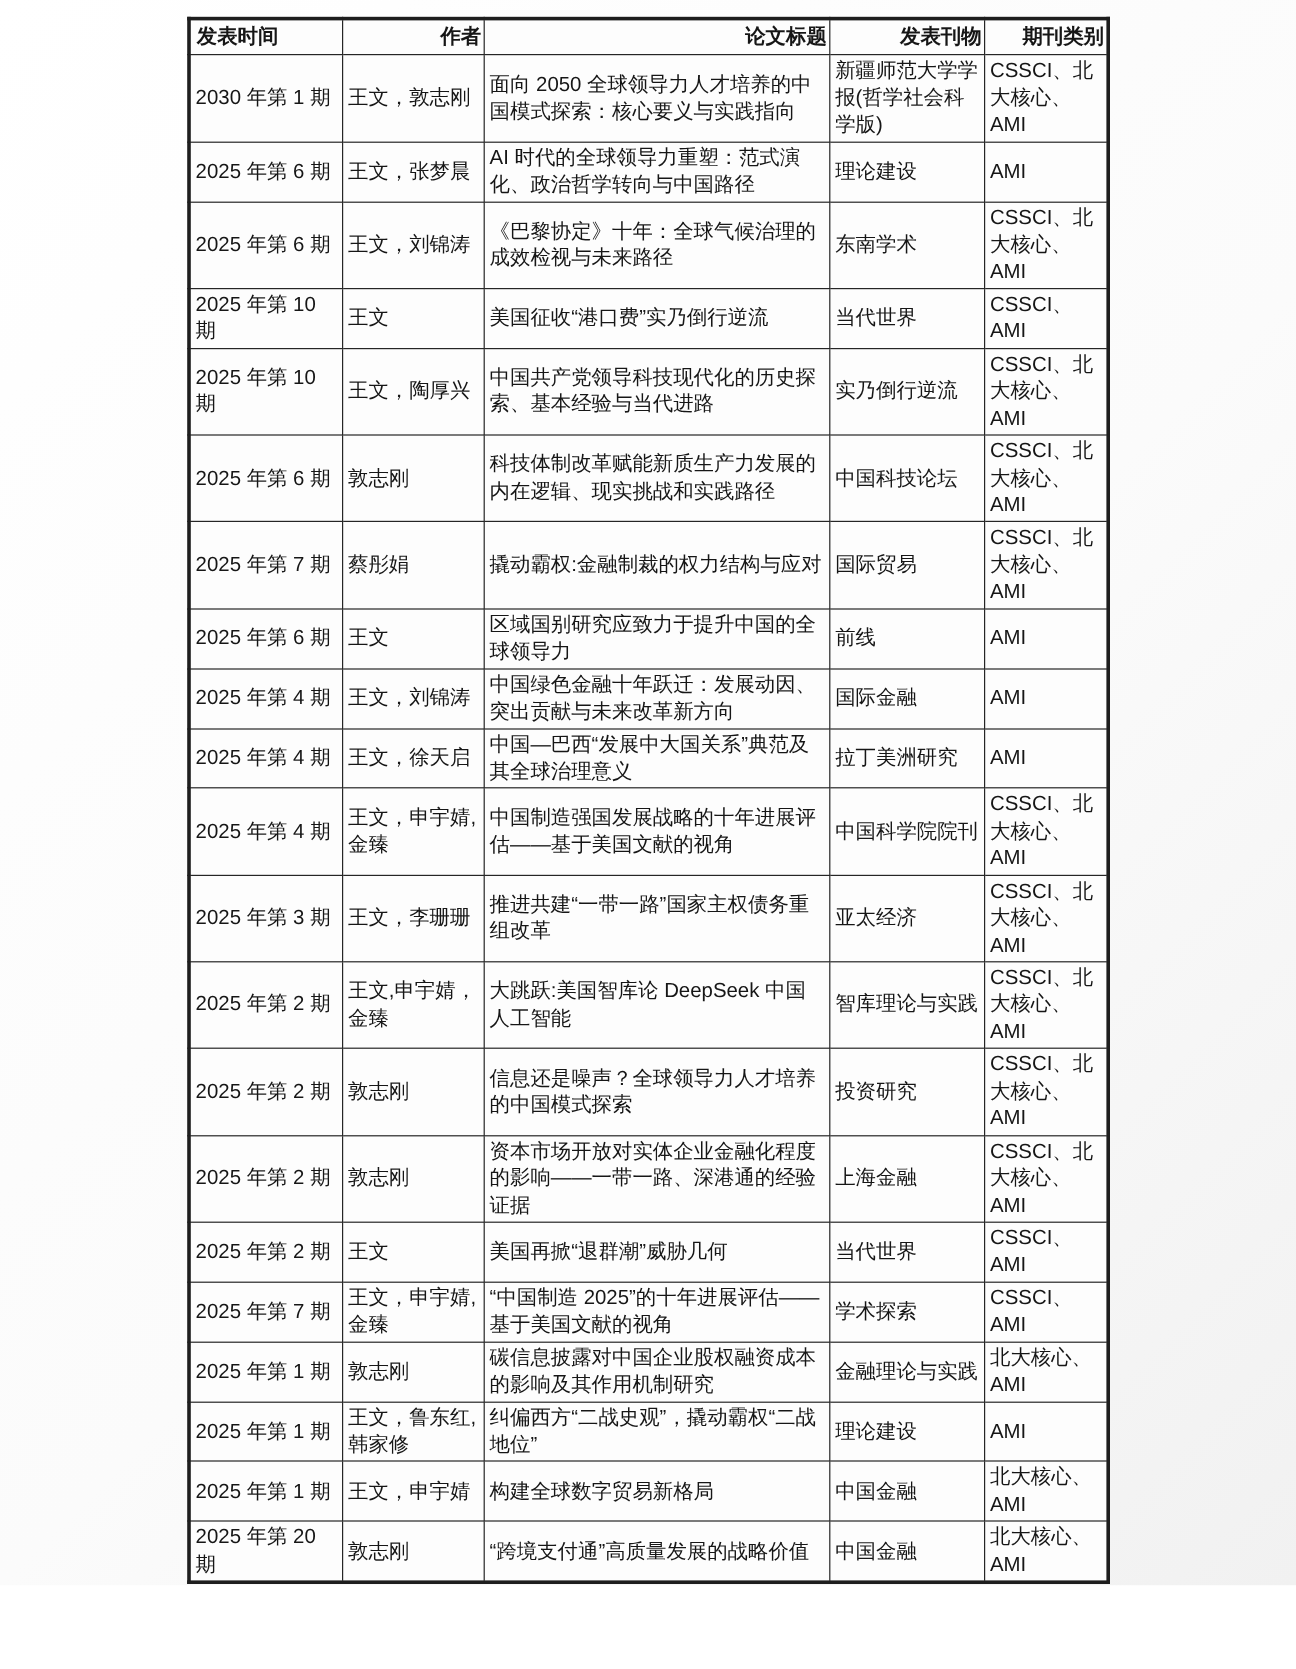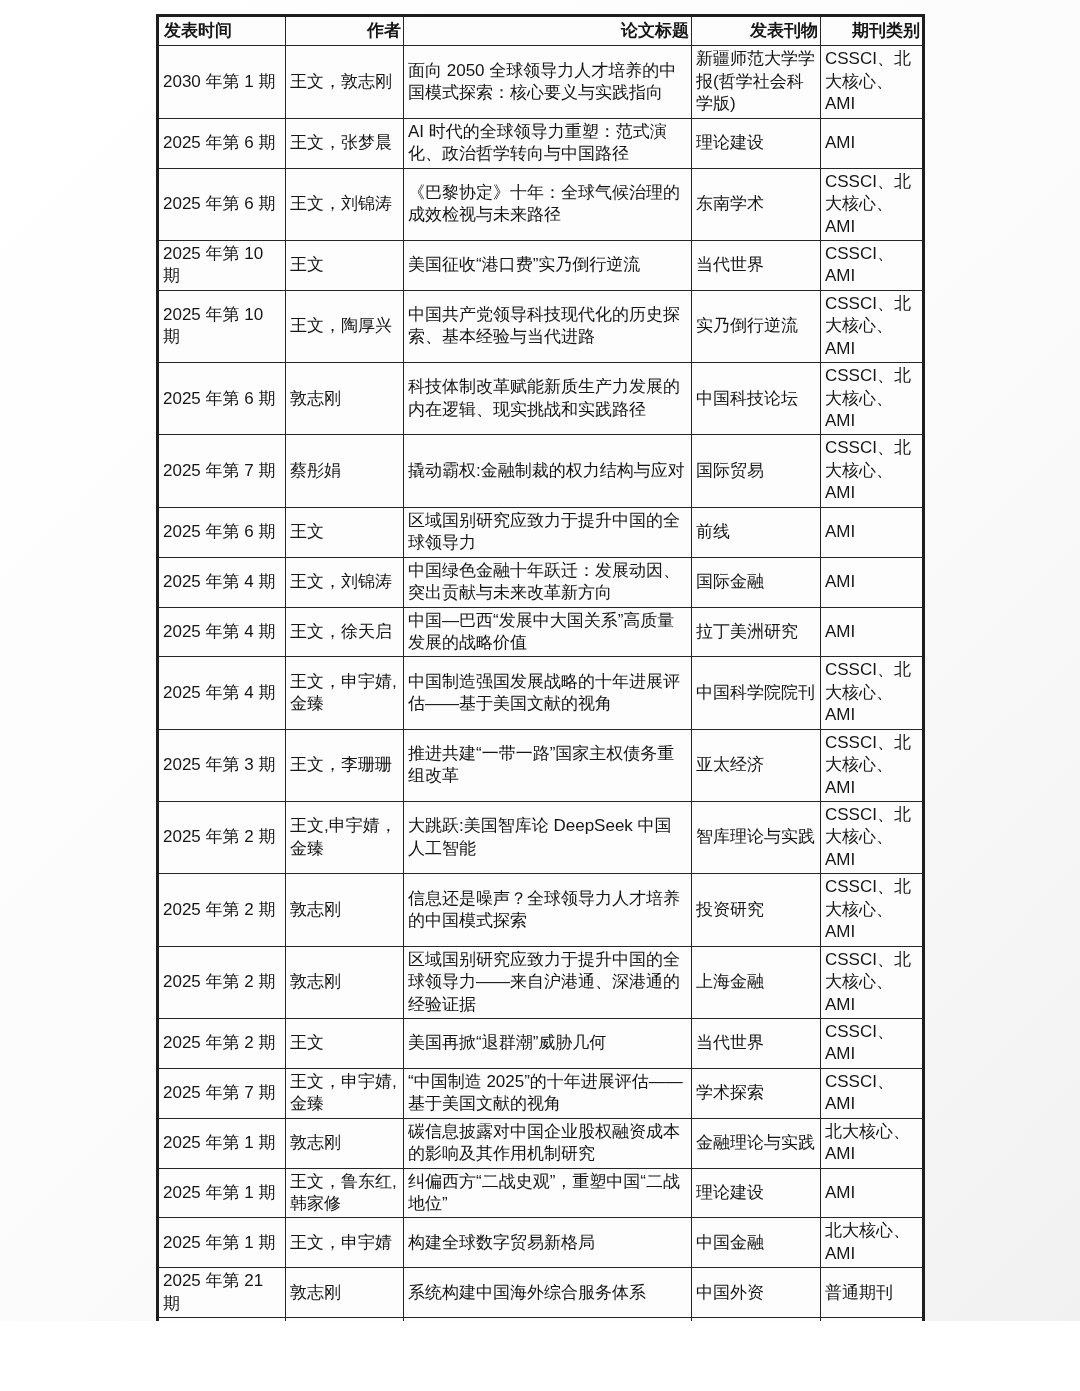--- a/index.html
+++ b/index.html
@@ -130,21 +130,21 @@
           <tr>
             <td>2025 年第 4 期</td>
             <td>王文，刘锦涛</td>
             <td>中国绿色金融十年跃迁：发展动因、突出贡献与未来改革新方向</td>
             <td>国际金融</td>
             <td>AMI</td>
           </tr>
           <tr>
             <td>2025 年第 4 期</td>
             <td>王文，徐天启</td>
-            <td>中国—巴西“发展中大国关系”高质量发展的战略价值</td>
+            <td>中国—巴西“发展中大国关系”典范及其全球治理意义</td>
             <td>拉丁美洲研究</td>
             <td>AMI</td>
           </tr>
           <tr>
             <td>2025 年第 4 期</td>
             <td>王文，申宇婧,金臻</td>
             <td>中国制造强国发展战略的十年进展评估——基于美国文献的视角</td>
             <td>中国科学院院刊</td>
             <td>CSSCI、北大核心、AMI</td>
           </tr>
@@ -165,21 +165,21 @@
           <tr>
             <td>2025 年第 2 期</td>
             <td>敦志刚</td>
             <td>信息还是噪声？全球领导力人才培养的中国模式探索</td>
             <td>投资研究</td>
             <td>CSSCI、北大核心、AMI</td>
           </tr>
           <tr>
             <td>2025 年第 2 期</td>
             <td>敦志刚</td>
-            <td>区域国别研究应致力于提升中国的全球领导力——来自沪港通、深港通的经验证据</td>
+            <td>资本市场开放对实体企业金融化程度的影响——一带一路、深港通的经验证据</td>
             <td>上海金融</td>
             <td>CSSCI、北大核心、AMI</td>
           </tr>
           <tr>
             <td>2025 年第 2 期</td>
             <td>王文</td>
             <td>美国再掀“退群潮”威胁几何</td>
             <td>当代世界</td>
             <td>CSSCI、AMI</td>
           </tr>
@@ -193,37 +193,30 @@
           <tr>
             <td>2025 年第 1 期</td>
             <td>敦志刚</td>
             <td>碳信息披露对中国企业股权融资成本的影响及其作用机制研究</td>
             <td>金融理论与实践</td>
             <td>北大核心、AMI</td>
           </tr>
           <tr>
             <td>2025 年第 1 期</td>
             <td>王文，鲁东红,韩家修</td>
-            <td>纠偏西方“二战史观”，重塑中国“二战地位”</td>
+            <td>纠偏西方“二战史观”，撬动霸权“二战地位”</td>
             <td>理论建设</td>
             <td>AMI</td>
           </tr>
           <tr>
             <td>2025 年第 1 期</td>
             <td>王文，申宇婧</td>
             <td>构建全球数字贸易新格局</td>
             <td>中国金融</td>
             <td>北大核心、AMI</td>
-          </tr>
-          <tr>
-            <td>2025 年第 21 期</td>
-            <td>敦志刚</td>
-            <td>系统构建中国海外综合服务体系</td>
-            <td>中国外资</td>
-            <td>普通期刊</td>
           </tr>
           <tr>
             <td>2025 年第 20 期</td>
             <td>敦志刚</td>
             <td>“跨境支付通”高质量发展的战略价值</td>
             <td>中国金融</td>
             <td>北大核心、AMI</td>
           </tr>
         </tbody>
     </table>

